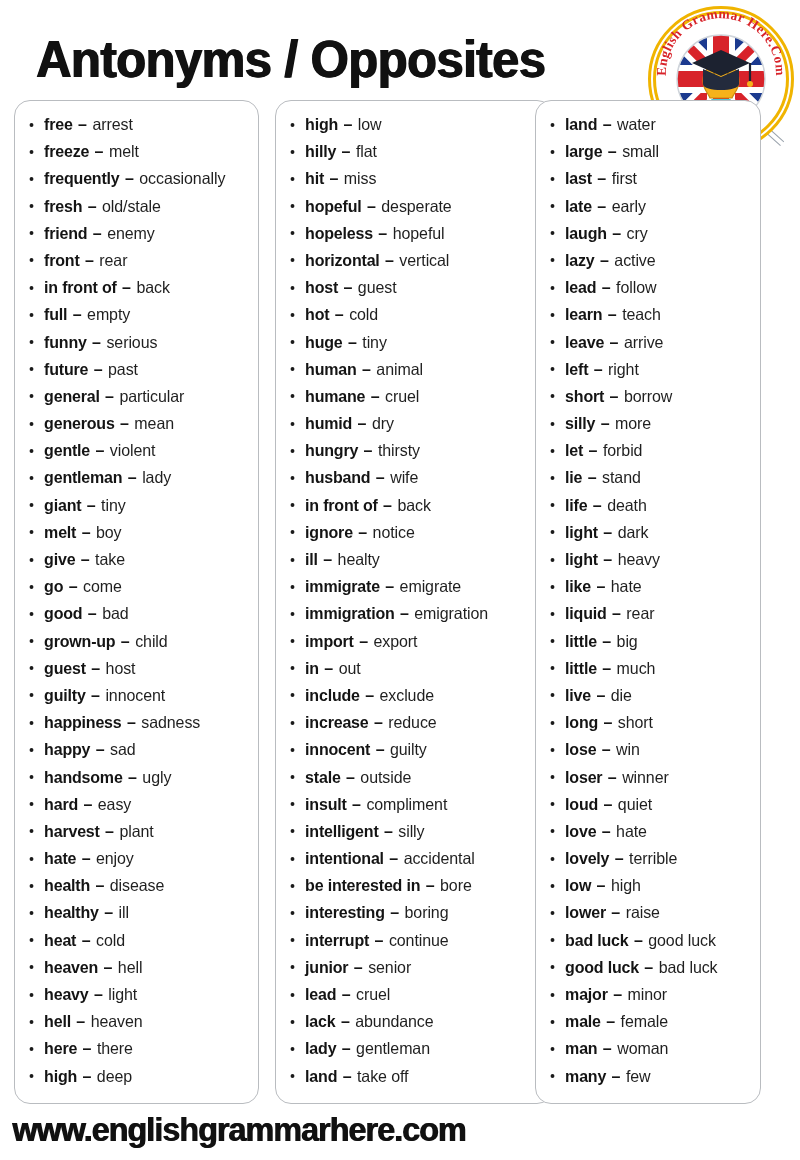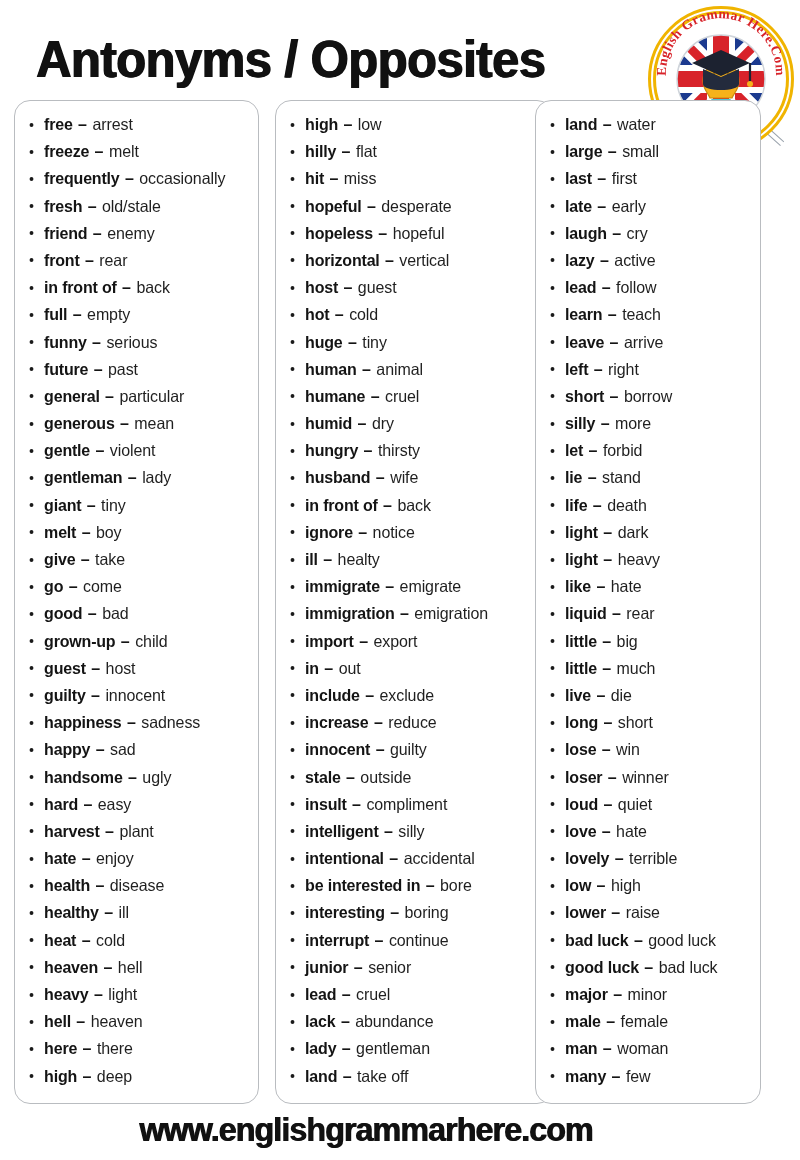--- a/index.html
+++ b/index.html
@@ -175,21 +175,20 @@
   #card-2 ul.word-list li { padding-left: 30px; }
   #card-3 ul.word-list li { padding-left: 30px; }
 
   
   #footer {
     position: absolute;
     left: 0;
     top: 1104px;
     width: 732px;
     height: 56px;
-    text-align: center;
   }
   #footer-url {
     display: inline-block;
     margin-top: 6px;
     font-size: 34px;
     font-weight: bold;
     color: #111111;
     letter-spacing: -1px;
     transform: scaleX(0.95);
     font-family: "Liberation Sans", "DejaVu Sans", sans-serif;

